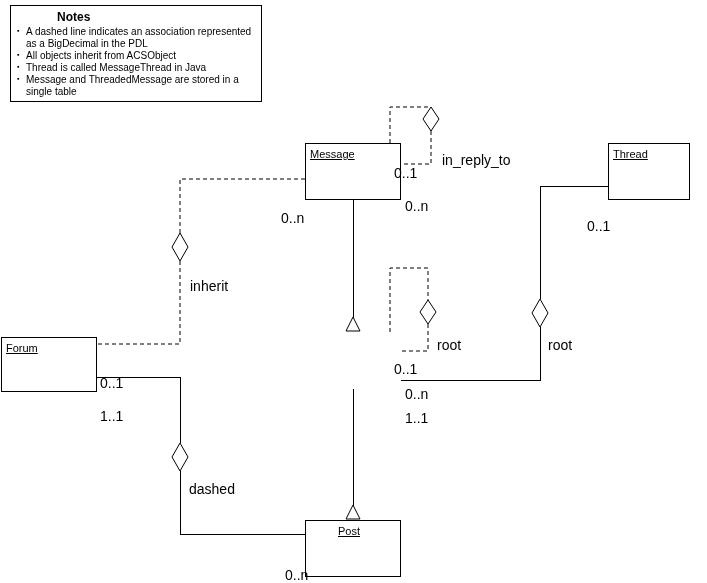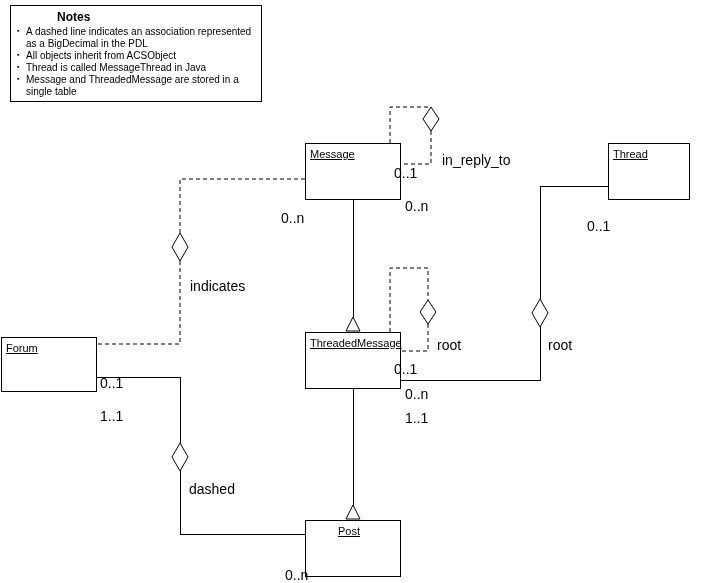--- a/index.html
+++ b/index.html
@@ -106,34 +106,31 @@
   </div>
 
   <div class="entity" style="left:608px; top:143px; width:82px; height:57px;">
     <span>Thread</span>
   </div>
 
   <div class="entity" style="left:1px; top:337px; width:96px; height:55px;">
     <span>Forum</span>
   </div>
 
-  <div class="entity" style="left:305px; top:332px; width:96px; height:57px;">
-    <span>ThreadedMessage</span>
-  </div>
 
   <div class="entity" style="left:305px; top:520px; width:96px; height:57px;padding-left:32px;">
     <span>Post</span>
   </div>
 
   <div>
     <span class="lbl" style="left:442px; top:108px;">in_reply_to</span>
     <span class="lbl" style="left:394px; top:121px;">0..1</span>
     <span class="lbl" style="left:405px; top:154px;">0..n</span>
 
-    <span class="lbl" style="left:190px; top:234px;">indicates</span>
+    <span class="lbl" style="left:190px; top:234px;">inherit</span>
     <span class="lbl" style="left:281px; top:166px;">0..n</span>
     <span class="lbl" style="left:100px; top:331px;">0..1</span>
 
     <span class="lbl" style="left:437px; top:293px;">root</span>
     <span class="lbl" style="left:394px; top:317px;">0..1</span>
     <span class="lbl" style="left:405px; top:342px;">0..n</span>
 
     <span class="lbl" style="left:548px; top:293px;">root</span>
     <span class="lbl" style="left:587px; top:174px;">0..1</span>
     <span class="lbl" style="left:405px; top:366px;">1..1</span>

